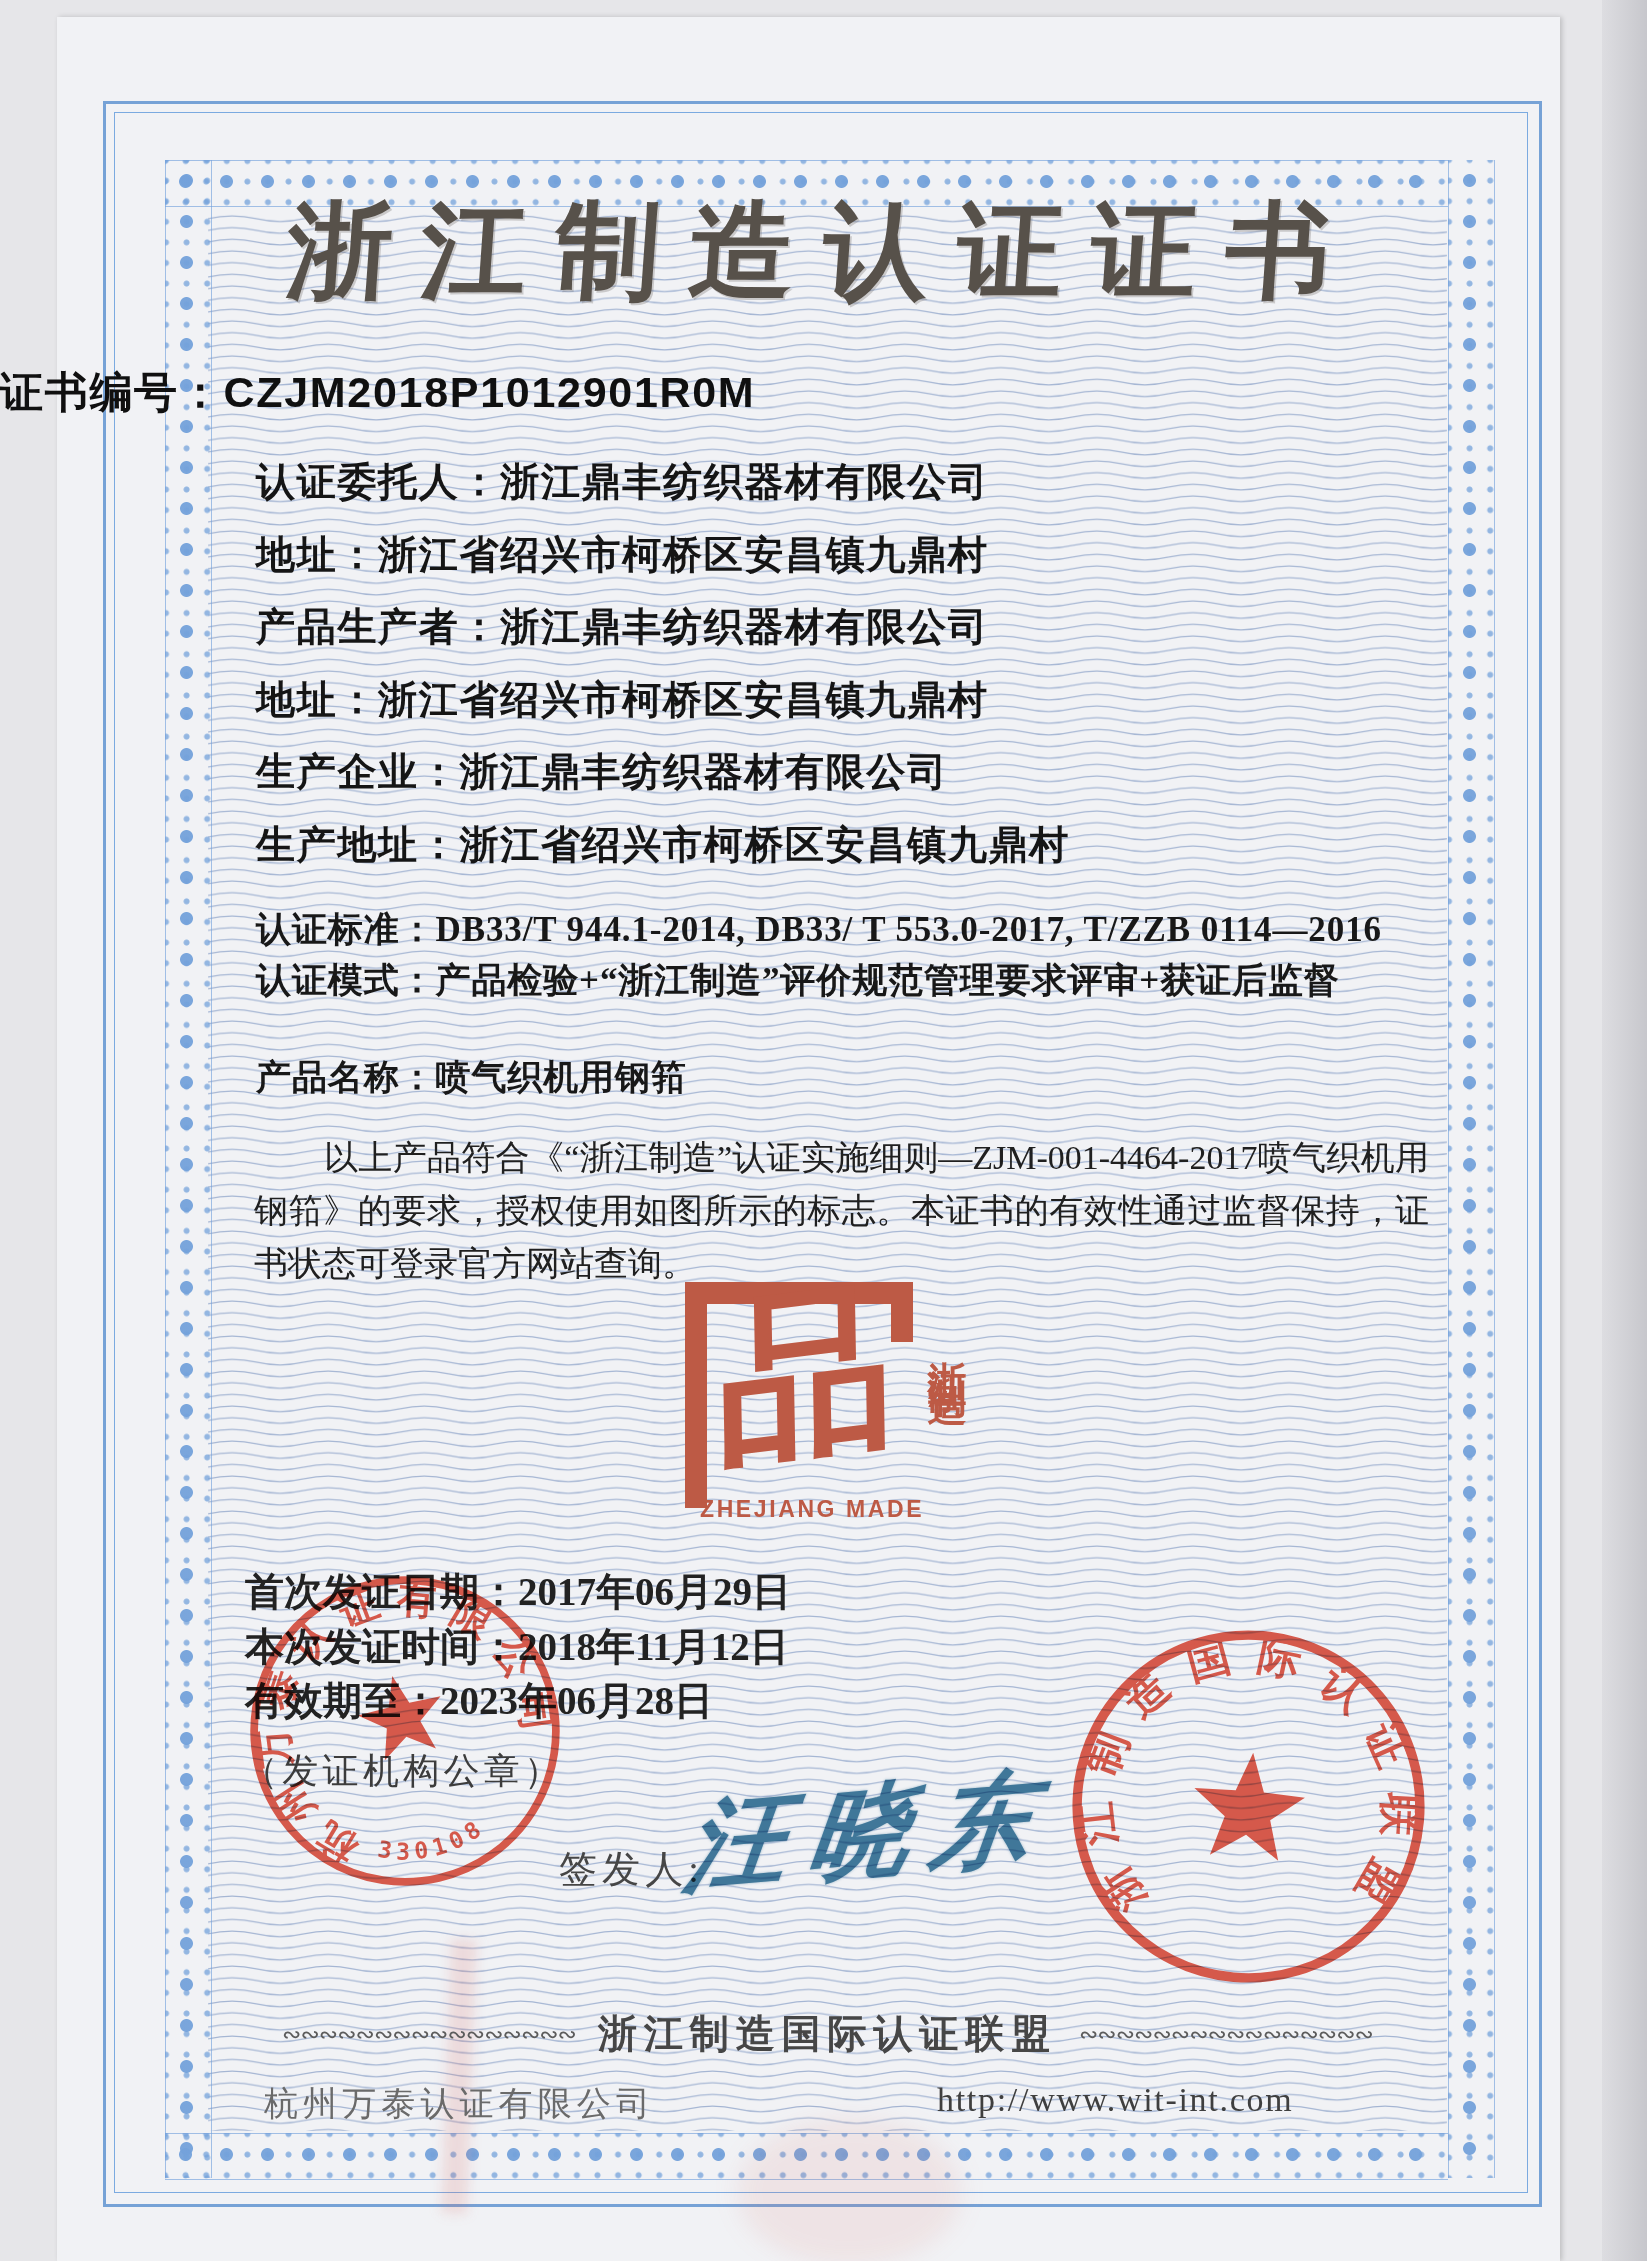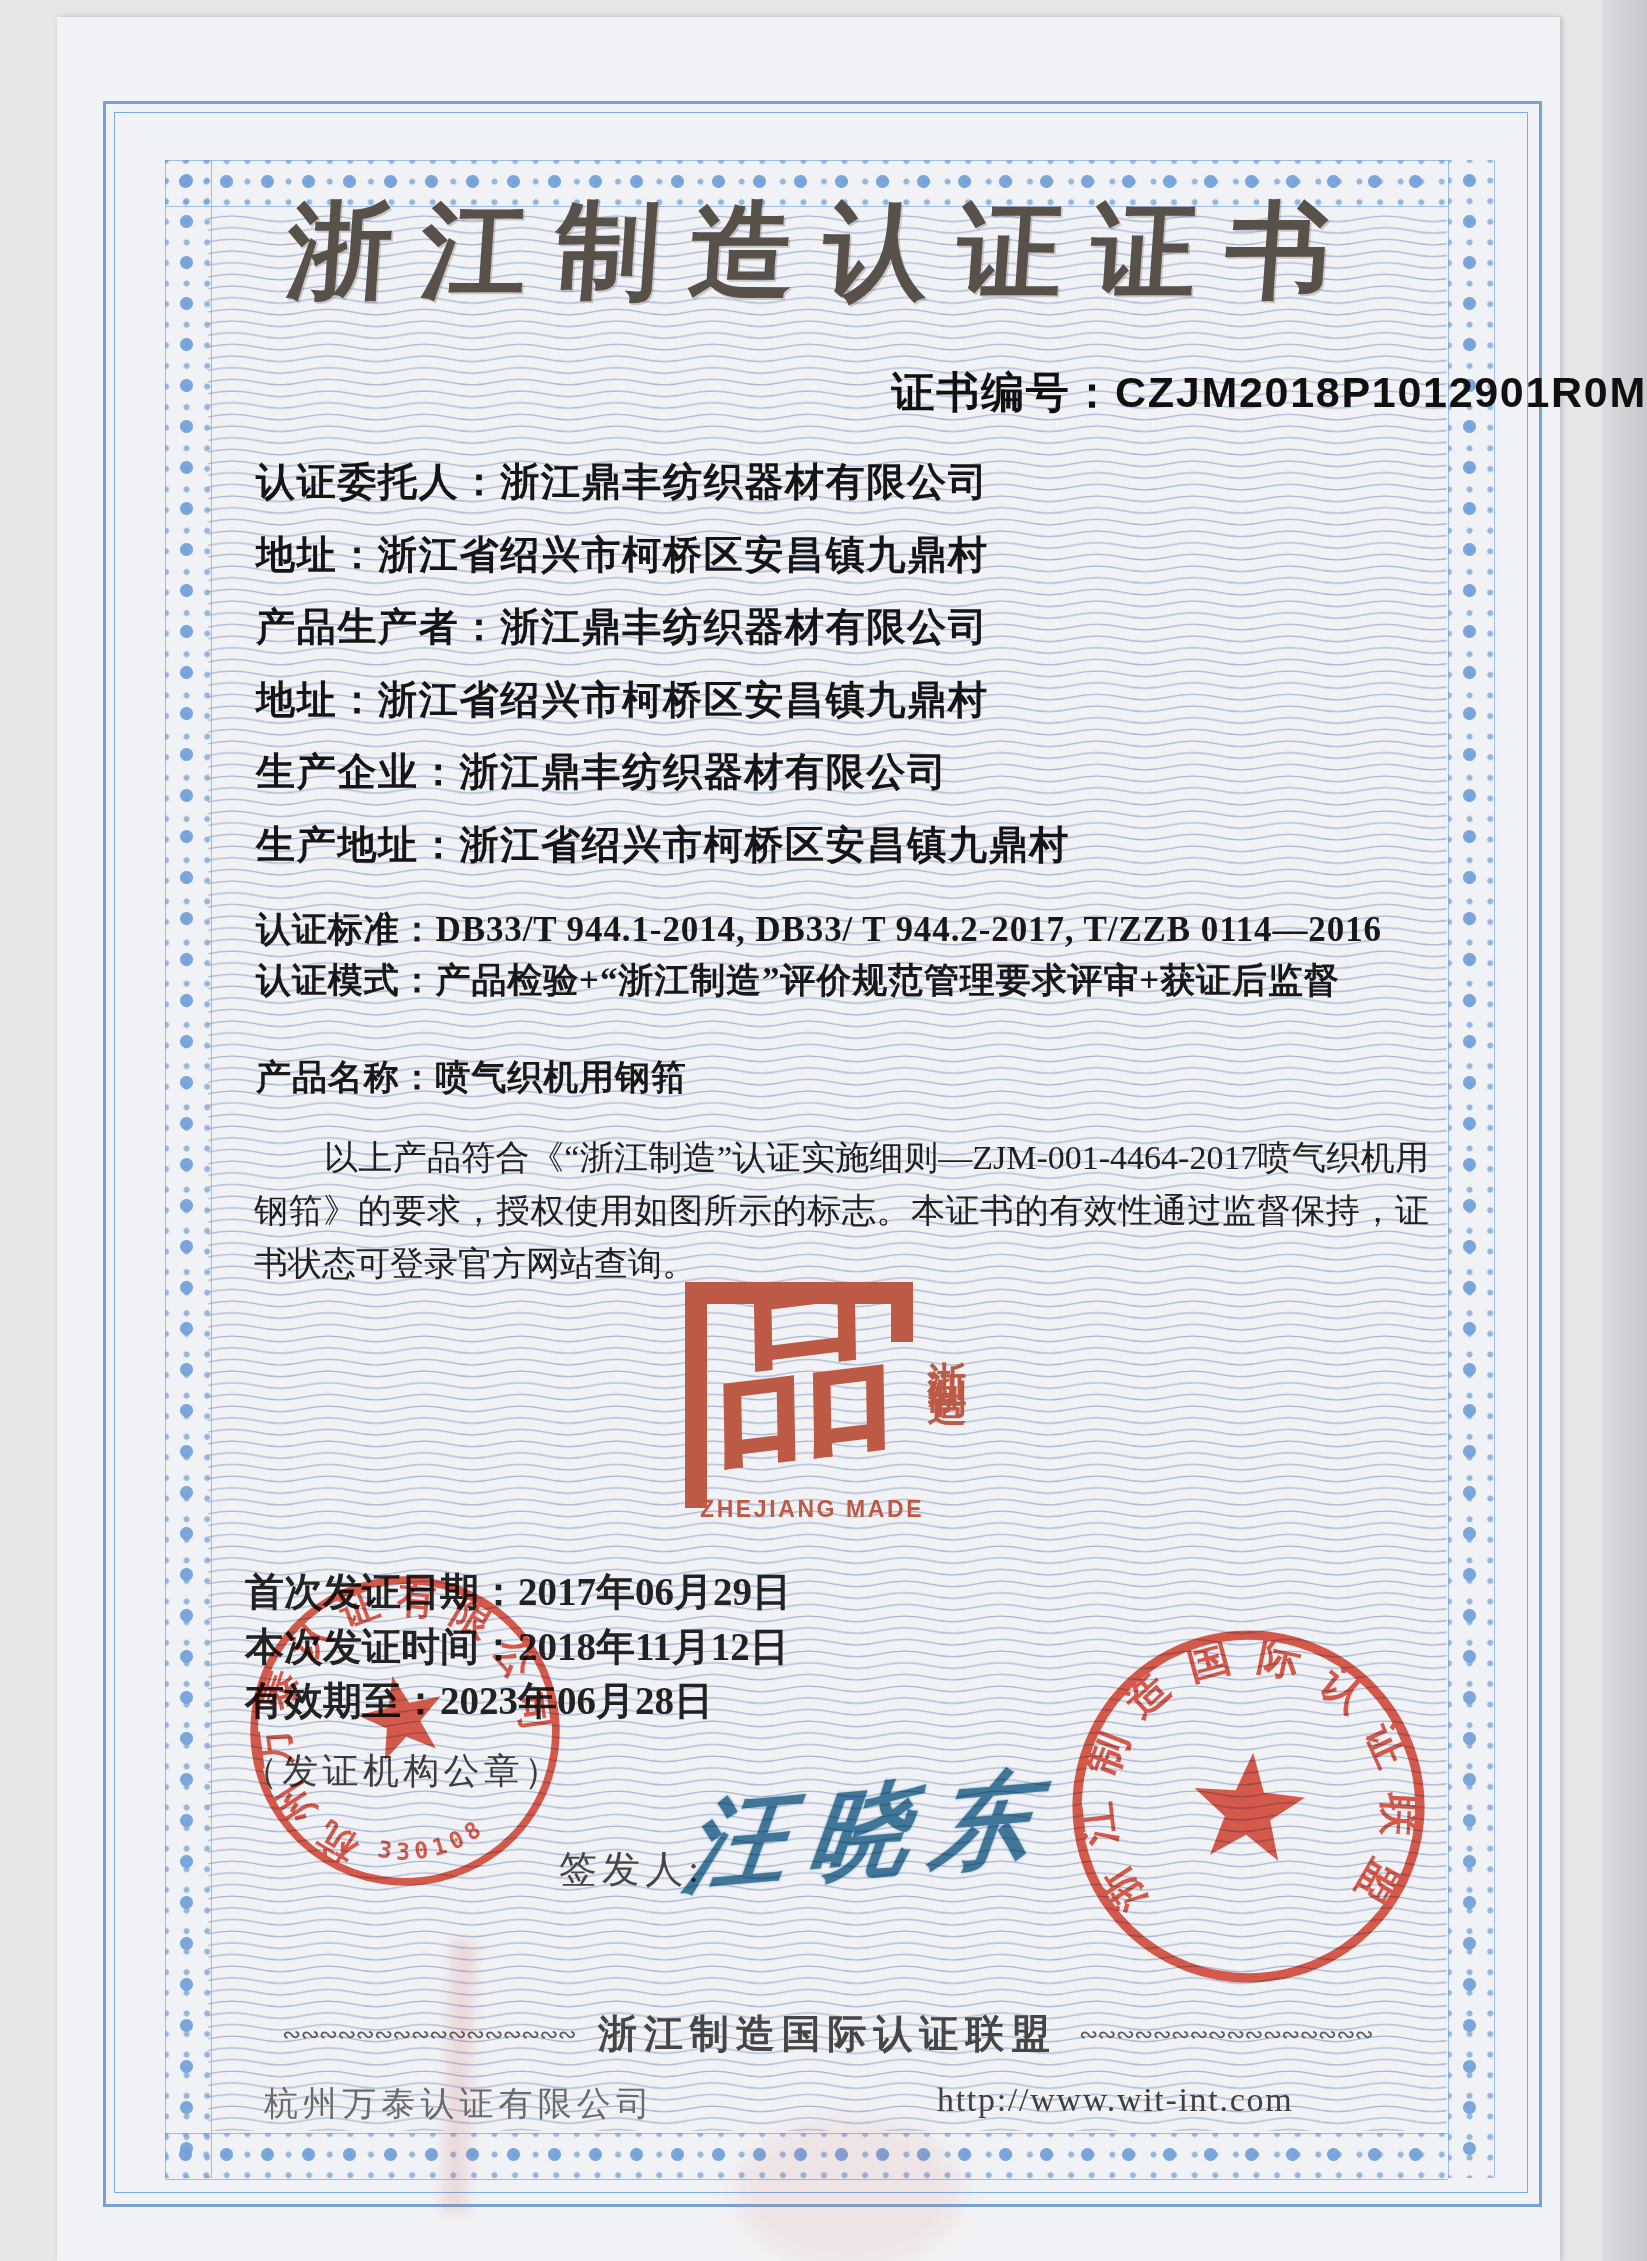--- a/index.html
+++ b/index.html
@@ -26,21 +26,21 @@
   .frieze-bottom{top:2133px;}
   .frieze-v{top:160px;width:45px;height:2018px;border-left:1.7px solid rgba(116,162,219,.65);
       border-right:1.7px solid rgba(116,162,219,.65);}
   .frieze-left{left:165px;}
   .frieze-right{left:1448px;}
   .waves{left:208px;top:211px;}
   
   .title{left:0;top:182px;width:1647px;text-align:center;font-size:105px;font-weight:bold;
          color:#57514a;letter-spacing:29px;transform:skewX(-4deg);
          text-shadow:1.7px 1.7px 0 rgba(87,81,74,.25);}
-  .certno{left:0;top:364px;width:1647px;text-align:right;font-size:43px;font-weight:bold;
+  .certno{left:0;top:364px;width:1647px;text-align:left;font-size:43px;font-weight:bold;
          font-family:"Liberation Sans","DejaVu Sans",sans-serif;color:#101010;letter-spacing:1.7px;}
   .field{left:256px;font-size:39px;font-weight:bold;color:#151515;
          font-family:"Liberation Sans","DejaVu Sans",sans-serif;letter-spacing:1.7px;}
   .spec{left:256px;font-size:35px;font-weight:600;color:#181818;letter-spacing:0.9px;}
   .statement{left:254px;top:1131px;width:1175px;font-size:34px;line-height:53px;
          text-align:justify;text-indent:70px;color:#202020;font-weight:500;}
   
   .logo{left:685px;top:1282px;width:268px;height:250px;}
   .logo-frame{left:0;top:0;width:206px;height:204px;border-top:22px solid #bd5a45;
          border-left:22px solid #bd5a45;}
@@ -100,21 +100,21 @@
   <div class="abs title">浙江制造认证证书</div>
   <div class="abs certno"><span>证书编号：</span><span>CZJM2018P1012901R0M</span></div>
 
   <div class="abs field" style="top:455px"><span>认证委托人：</span><span>浙江鼎丰纺织器材有限公司</span></div>
   <div class="abs field" style="top:528px"><span>地址：</span><span>浙江省绍兴市柯桥区安昌镇九鼎村</span></div>
   <div class="abs field" style="top:600px"><span>产品生产者：</span><span>浙江鼎丰纺织器材有限公司</span></div>
   <div class="abs field" style="top:673px"><span>地址：</span><span>浙江省绍兴市柯桥区安昌镇九鼎村</span></div>
   <div class="abs field" style="top:745px"><span>生产企业：</span><span>浙江鼎丰纺织器材有限公司</span></div>
   <div class="abs field" style="top:818px"><span>生产地址：</span><span>浙江省绍兴市柯桥区安昌镇九鼎村</span></div>
 
-  <div class="abs spec" style="top:906px"><span>认证标准：</span><span>DB33/T 944.1-2014, DB33/ T 944.2-2017, T/ZZB 0114—2016</span></div>
+  <div class="abs spec" style="top:906px"><span>认证标准：</span><span>DB33/T 944.1-2014, DB33/ T 553.0-2017, T/ZZB 0114—2016</span></div>
   <div class="abs spec" style="top:957px"><span>认证模式：</span><span>产品检验+“浙江制造”评价规范管理要求评审+获证后监督</span></div>
   <div class="abs spec" style="top:1054px"><span>产品名称：</span><span>喷气织机用钢筘</span></div>
 
   <div class="abs statement">以上产品符合《“浙江制造”认证实施细则—ZJM-001-4464-2017喷气织机用钢筘》的要求，授权使用如图所示的标志。本证书的有效性通过监督保持，证书状态可登录官方网站查询。</div>
 
   <div class="abs logo">
     <div class="abs logo-frame"></div>
     <div class="abs logo-stub"></div>
     <div class="abs logo-mark">品</div>
     <div class="abs logo-side">浙江制造</div>

